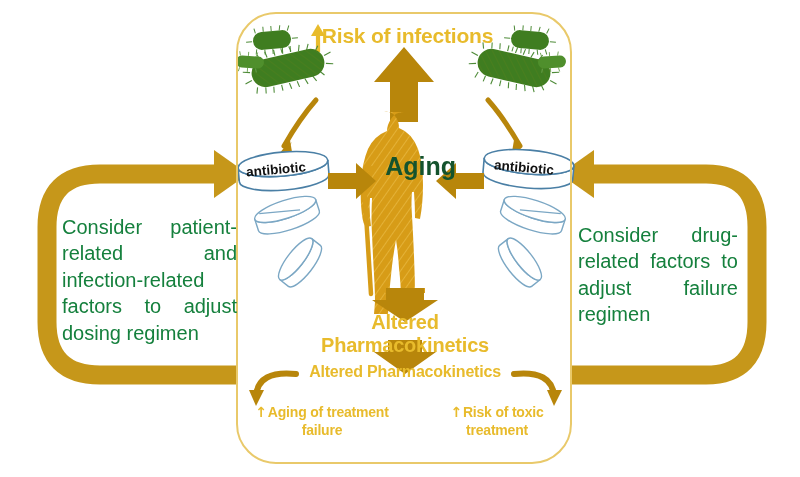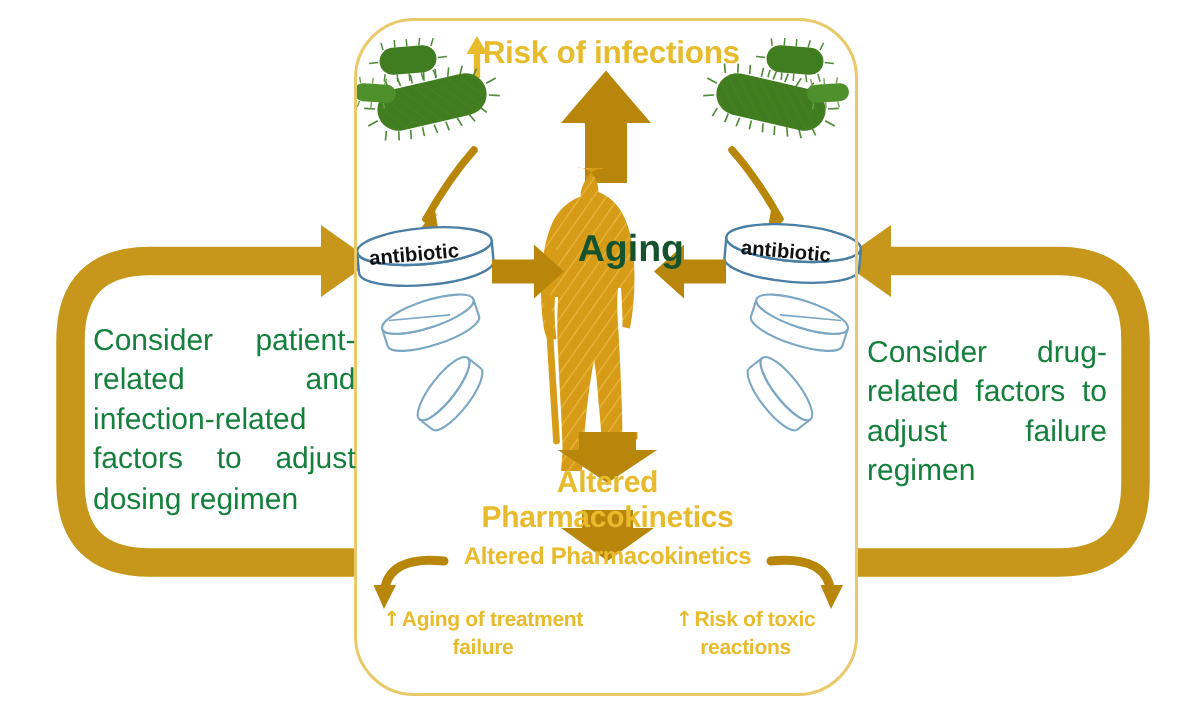--- a/index.html
+++ b/index.html
@@ -376,19 +376,19 @@
   <div id="pill-text-left" class="pill-text">antibiotic</div>
 
   <div id="pill-text-right" class="pill-text">antibiotic</div>
 
   <div id="pk-label" class="gold-head">Altered Pharmacokinetics</div>
 
   <div id="pd-label" class="gold-head">Altered Pharmacokinetics</div>
 
   <div id="risk-failure" class="gold-head"><span class="uparrow-glyph">↑</span><span>Aging of treatment failure</span></div>
 
-  <div id="risk-toxic" class="gold-head"><span class="uparrow-glyph">↑</span><span>Risk of toxic reactions</span></div>
+  <div id="risk-toxic" class="gold-head"><span class="uparrow-glyph">↑</span><span>Risk of toxic treatment</span></div>
 
   <div id="left-text" class="side-text">Consider patient-related and infection-related factors to adjust dosing regimen</div>
 
   <div id="right-text" class="side-text">Consider drug-related factors to adjust failure regimen</div>
 
 </div>
 
 </body></html>

